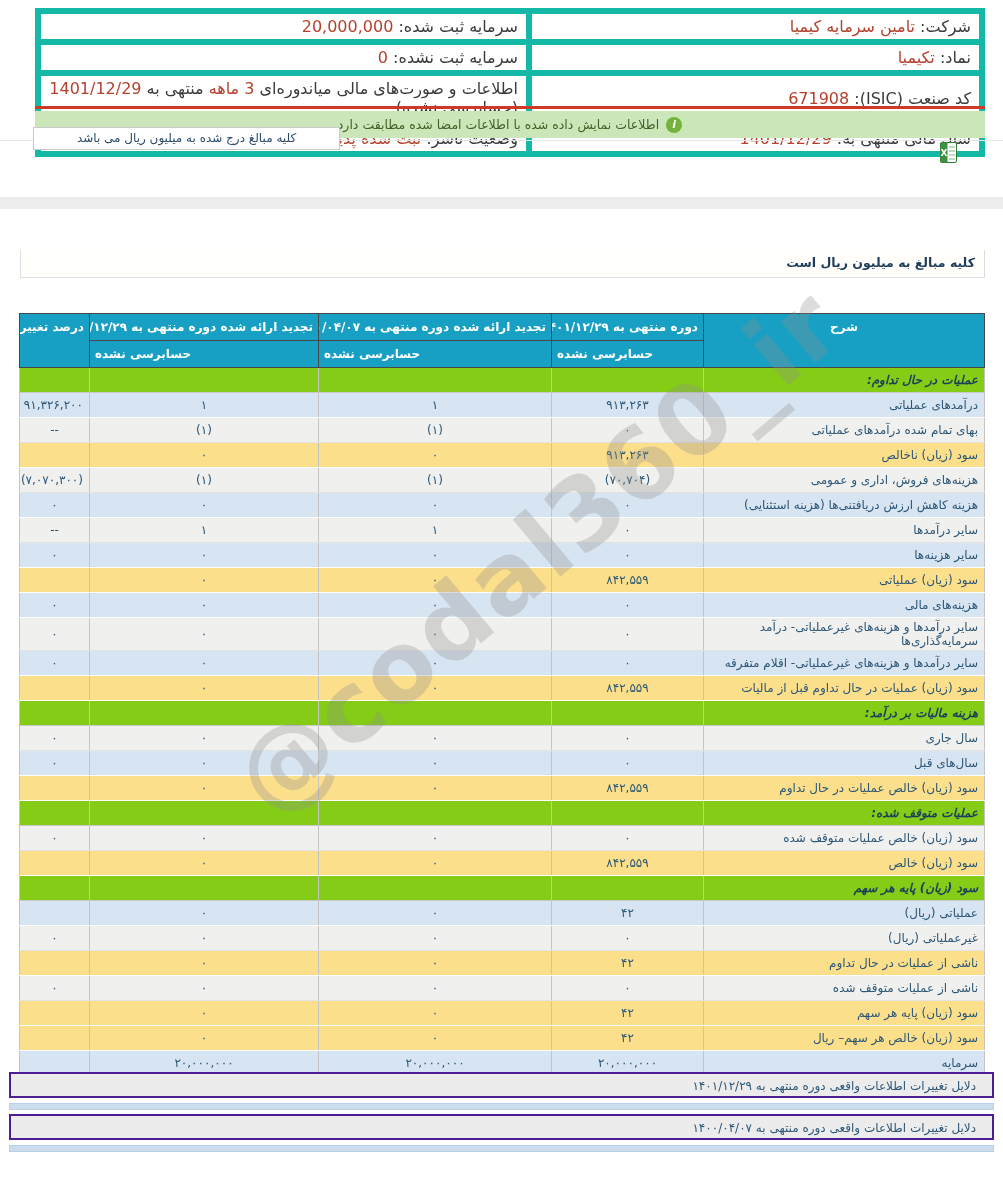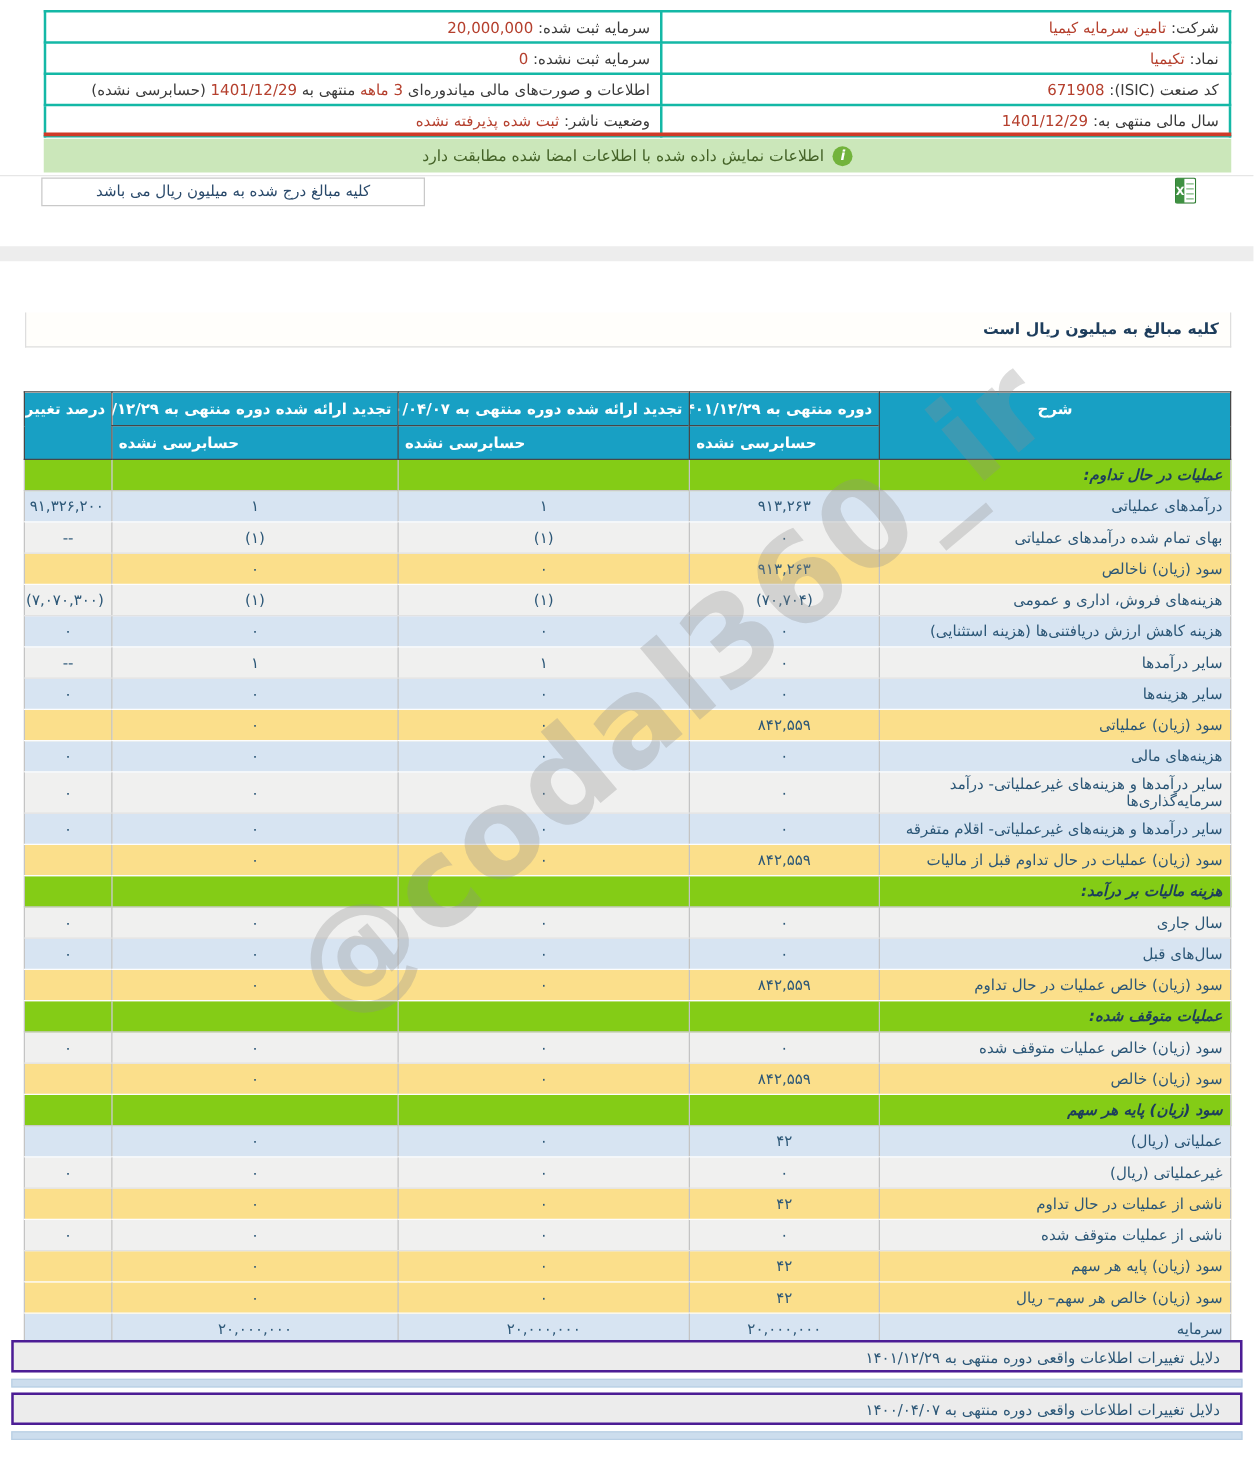--- a/index.html
+++ b/index.html
@@ -2,41 +2,41 @@
 <html lang="fa" dir="rtl"><head>
 <meta charset="utf-8">
 <style>
   * { box-sizing: border-box; }
   html,body { margin:0; padding:0; background:#ffffff; }
   body { width:1003px; font-family:"DejaVu Sans", sans-serif; }
   .page { position:relative; width:1003px; height:1181px; overflow:hidden; background:#fff; direction:rtl; }
 
   
   .info-table { position:absolute; top:8px; right:18px; width:950px; border-collapse:collapse; }
-  .info-table td { border:2px solid #14b8a6; font-size:12px; padding:3px 8px; vertical-align:middle; color:#3a3a3a; }
+  .info-table td { border:6px solid #14b8a6; font-size:16px; padding:3px 8px; vertical-align:middle; color:#3a3a3a; }
   .info-table td.cell-r { width:48%;margin-top:45px; }
   .info-table td.cell-l { width:52%; }
   .inf-label { color:#3a3a3a; }
   .inf-value { color:#b5402e; }
   .info-table tr { height:25px; }
 
   .red-line { position:absolute; top:106px; right:18px; width:950px; height:3px; background:#cf3a28; }
 
   
   .green-banner { position:absolute; top:111px; right:18px; width:950px; height:27px;
     background:#cbe7ba; display:flex; align-items:center; justify-content:center; gap:7px;
     font-size:12.5px; color:#446227; }
   .info-badge { width:16px; height:16px; border-radius:50%; background:#72b33c; color:#fff;
     font-size:11px; font-weight:bold; line-height:16px; text-align:center; font-style:italic; flex:0 0 auto; }
 
   .hr1 { position:absolute; top:140px; left:0; width:1003px; border-top:1px solid #e6e6e6; }
 
   
   .excel-icon { position:absolute; top:142px; right:46px; width:17px; height:21px; cursor:pointer; }
-  .million-note { position:absolute; top:142px; left:33px; width:307px; height:23px; background:#fff;
+  .million-note { position:absolute; top:127px; left:33px; width:307px; height:23px; background:#fff;
     border:1px solid #c9c9c9; text-align:center; line-height:21px; font-size:12px; color:#2a4a6b; }
 
   .grey-band { position:absolute; top:197px; left:0; width:1003px; height:12px; background:#ededed; }
 
   
   .stmt-title { position:absolute; top:224px; right:18px; width:965px; height:26px; background:#18a0c4;
     color:#ffffff; font-size:12.5px; font-weight:bold; line-height:26px; padding-right:9px; }
   .stmt-subtitle { position:absolute; top:250px; right:18px; width:965px; height:28px; background:#fffefb;
     border:1px solid #dedede; border-top:none; color:#1d3d5c; font-size:12.5px; font-weight:bold;
     line-height:26px; padding-right:9px; }

